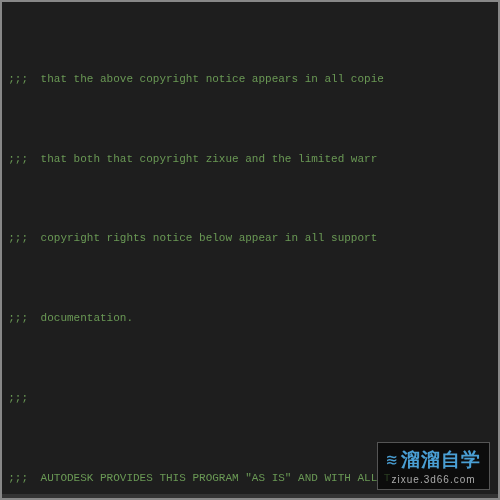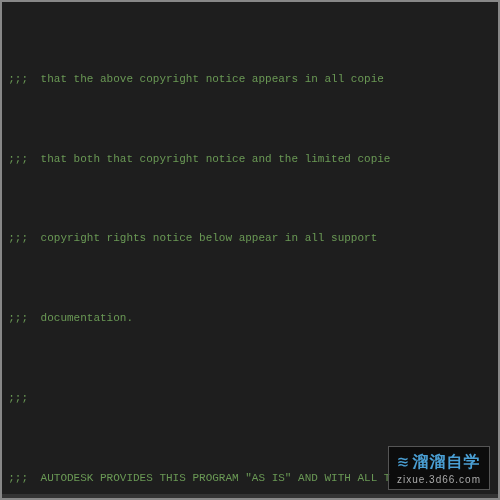--- a/index.html
+++ b/index.html
@@ -97,21 +97,21 @@
 
       
       <div class="line">
         <span class="gutter comment">;;;</span>
         <span class="line-text comment"> that the above copyright notice appears in all copie</span>
       </div>
 
       
       <div class="line">
         <span class="gutter comment">;;;</span>
-        <span class="line-text comment"> that both that copyright notice and the limited copie</span>
+        <span class="line-text comment"> that both that copyright zixue and the limited warr</span>
       </div>
 
       
       <div class="line">
         <span class="gutter comment">;;;</span>
         <span class="line-text comment"> copyright rights notice below appear in all support</span>
       </div>
 
       
       <div class="line">
@@ -190,19 +190,19 @@
 
       
       
 
     </div>
   </div>
 
   <div class="watermark">
     <div style="display:flex; align-items:center; gap:4px;">
       <span style="color:#4a9fd4; font-size:18px;">≋</span>
-      <span style="color:#4a9fd4; font-size:16px; font-weight:bold; font-family:Arial,sans-serif; letter-spacing:1px;">溜溜自学</span>
+      <span style="color:#4a9fd4; font-size:19px; font-weight:bold; font-family:Arial,sans-serif; letter-spacing:1px;">溜溜自学</span>
     </div>
     <div style="color:#aaa; font-size:10px; font-family:Arial,sans-serif; letter-spacing:1px; margin-top:1px;">zixue.3d66.com</div>
   </div>
 
   <div class="bottom-bar"></div>
 </div>
 
 </body></html>

